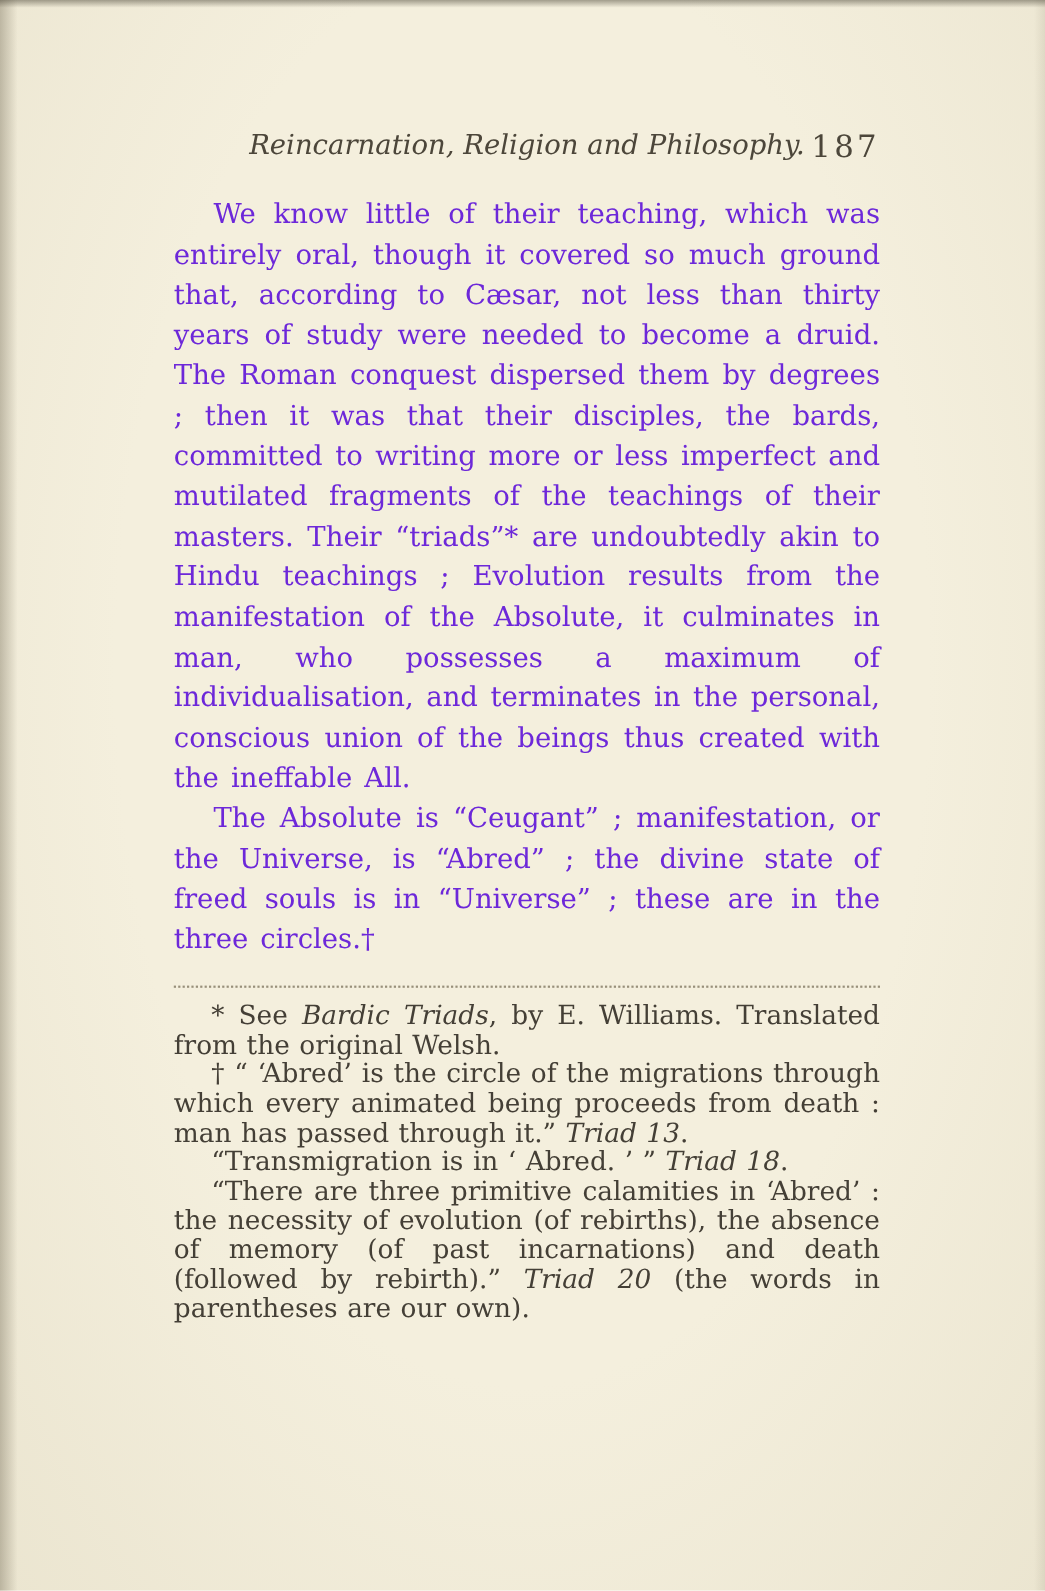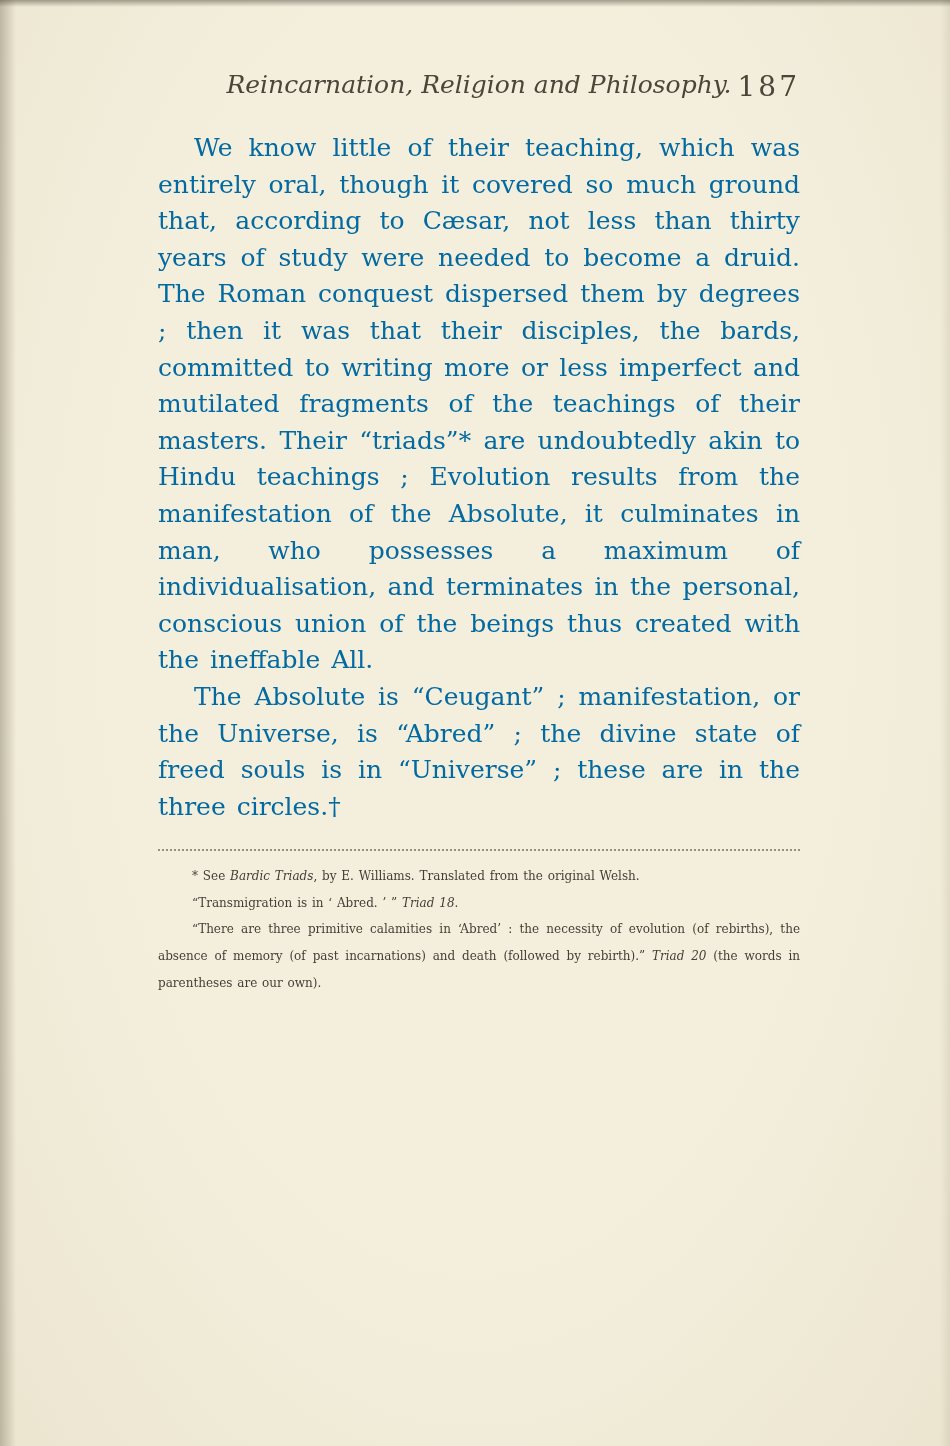--- a/index.html
+++ b/index.html
@@ -16,20 +16,21 @@
       linear-gradient(180deg, rgba(80,75,60,.50) 0px, rgba(80,75,60,0) 7px),
       linear-gradient(90deg, rgba(110,102,82,.38) 0px, rgba(110,102,82,0) 16px),
       linear-gradient(270deg, rgba(110,102,82,.12) 0px, rgba(110,102,82,0) 10px),
       radial-gradient(ellipse at 50% 42%, #f4efdd 55%, #ebe5d0 100%);
   }
   .page {
     position: relative;
     width: 642px;
     margin-left: 158px;
     padding-top: 70px;
+    margin-top: 47px;
   }
   .running-header {
     position: relative;
     text-align: center;
     font-style: italic;
     font-size: 25px;
     line-height: 30px;
     color: #4c463a;
     margin-bottom: 30px;
     white-space: nowrap;
@@ -43,32 +44,32 @@
     letter-spacing: 3px;
     color: #4c463a;
   }
   .bodytext p {
     margin: 0;
     font-size: 25px;
     line-height: 36.6px;
     text-align: justify;
     text-indent: 36px;
     word-spacing: 3px;
-    color: #0369a1;
+    color: #6d28d9;
   }
   .footnote-rule {
     border: 0;
     border-top: 2px dotted #98907a;
     height: 0;
     margin: 24px 0 12px 0;
     width: 100%;
   }
   .footnotes p.footnote {
     margin: 0;
-    font-size: 12px;
+    font-size: 24px;
     line-height: 26.6px;
     text-align: justify;
     text-indent: 34px;
     word-spacing: 1px;
     color: #443f36;
   }
   .footnotes .it {
     font-style: italic;
   }
 </style>
@@ -84,17 +85,18 @@
 
   <div class="bodytext">
     <p>We know little of their teaching, which was entirely oral, though it covered so much ground that, according to Cæsar, not less than thirty years of study were needed to become a druid.  The Roman conquest dispersed them by degrees ; then it was that their disciples, the bards, committed to writing more or less imperfect and mutilated fragments of the teachings of their masters.  Their “triads”* are undoubtedly akin to Hindu teachings ; Evolution results from the manifestation of the Absolute, it culminates in man, who possesses a maximum of individualisation, and terminates in the personal, conscious union of the beings thus created with the ineffable All.</p>
     <p>The Absolute is “Ceugant” ;  manifestation, or the Universe, is “Abred” ;  the divine state of freed souls is in “Universe” ;  these are in the three circles.†</p>
   </div>
 
   <hr class="footnote-rule">
 
   <div class="footnotes">
       <p class="footnote"><span>* See </span><span class="it">Bardic Triads</span><span>, by E. Williams.  Translated from the original Welsh.</span></p>
+      <p class="footnote"><span>† “ ‘Abred’ is the circle of the migrations through which every animated being proceeds from death : man has passed through it.”  </span><span class="it">Triad 13</span><span>.</span></p>
       <p class="footnote"><span>“Transmigration is in ‘ Abred. ’ ”  </span><span class="it">Triad 18</span><span>.</span></p>
       <p class="footnote"><span>“There are three primitive calamities in ‘Abred’ :  the necessity of evolution (of rebirths), the absence of memory (of past incarnations) and death (followed by rebirth).”  </span><span class="it">Triad 20</span><span> (the words in parentheses are our own).</span></p>
     </div>
 
 </div>
 
 </body></html>

